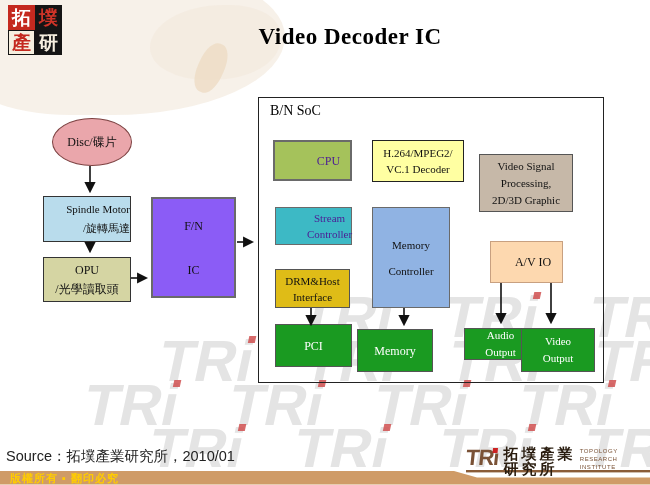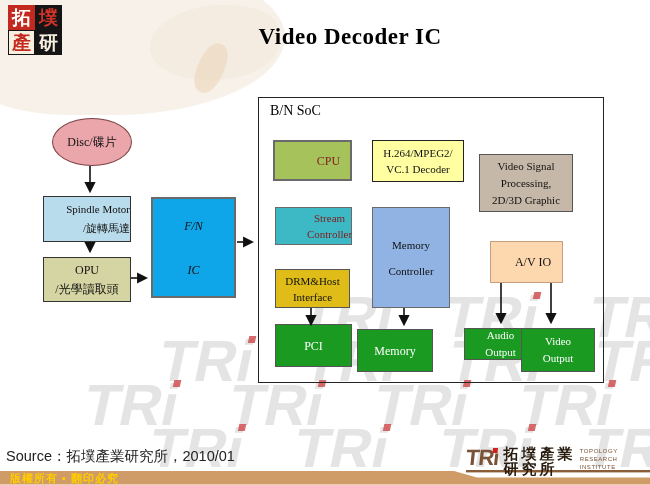--- a/index.html
+++ b/index.html
@@ -22,28 +22,28 @@
   .lc3{background:#f6efdf;color:#c4291f;box-shadow:inset 0 0 0 1px #151515;}
   .lc4{background:#151515;color:#f6efdf;}
 
   #title{position:absolute;left:100px;top:24px;width:500px;text-align:center;
          font-size:23px;font-weight:bold;color:#000;z-index:6;letter-spacing:.5px;}
 
   
   .box{position:absolute;display:flex;flex-direction:column;align-items:center;
        justify-content:center;text-align:center;box-sizing:border-box;z-index:4;
        font-size:11px;color:#111;line-height:16px;}
-  .wtext{color:#7f1d1d;padding-left:32px;}
+  .wtext{color:#4c1d95;padding-left:32px;}
 
   #disc{left:52px;top:118px;width:80px;height:48px;border-radius:50%;
         background:#eaa6ab;border:1px solid #7d4242;font-size:12px;}
   #spindle{left:43px;top:196px;width:88px;height:46px;background:#b9dcec;border:1px solid #333;line-height:19px;align-items:flex-end;}
   #opu{left:43px;top:257px;width:88px;height:45px;background:#d5d5a3;border:1px solid #333;line-height:19px;font-size:12px;}
-  #fn{left:151px;top:197px;width:85px;height:101px;background:#0ea5e9;border:2px solid #6a6a6a;
-      font-size:12px;gap:28px;font-style:italic;}
+  #fn{left:151px;top:197px;width:85px;height:101px;background:#8b5cf6;border:2px solid #6a6a6a;
+      font-size:12px;gap:28px;}
 
   #soc-fill{position:absolute;left:258px;top:97px;width:346px;height:286px;background:#fff;
             border:1.5px solid #222;box-sizing:border-box;z-index:2;}
   #soc-border{position:absolute;left:258px;top:97px;width:346px;height:286px;background:transparent;
             border:1.5px solid #222;box-sizing:border-box;z-index:4;pointer-events:none;}
   #soc-label{position:absolute;left:270px;top:103px;font-size:14px;color:#000;z-index:4;}
 
   #cpu{left:273px;top:140px;width:79px;height:41px;background:#a5c25b;border:2px solid #6a6a6a;font-size:12px;}
   #h264{left:372px;top:140px;width:92px;height:42px;background:#ffffa2;border:1px solid #222;}
   #vsp{left:479px;top:154px;width:94px;height:58px;background:#c6b8a8;border:1.5px solid #555;line-height:17px;}

